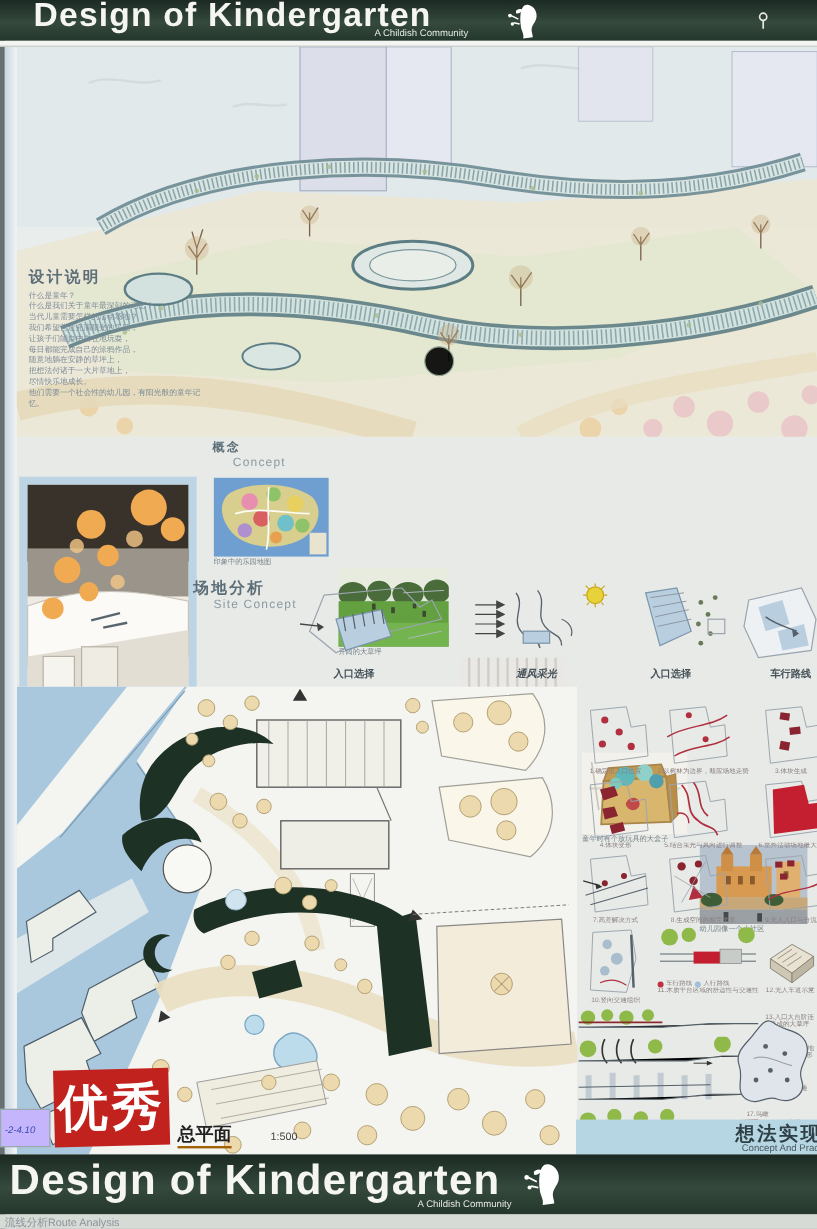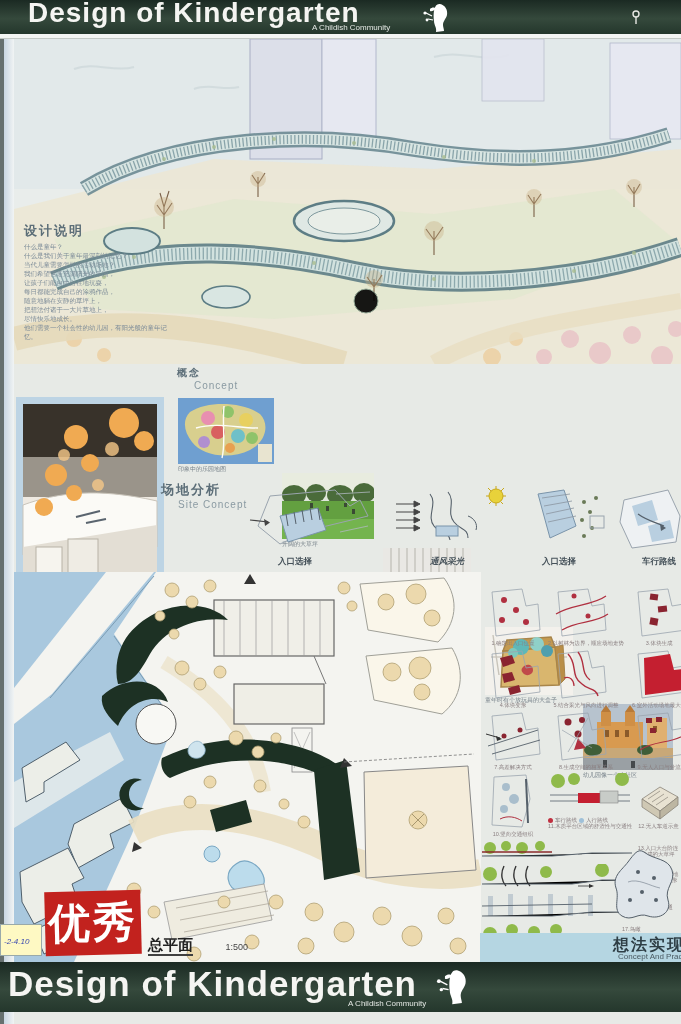--- a/index.html
+++ b/index.html
@@ -443,25 +443,25 @@
         <polygon points="330,186 338,194 326,196"></polygon>
       <polygon points="120,270 128,276 118,280"></polygon>
     </g>
     <path d="M330,190 l130,-8" stroke="#777" stroke-width="0.8" stroke-dasharray="3,2"></path>
   </svg>
 
   <div class="abs" style="left:45px;top:891px;width:96px;height:64px;background:#c2221e;transform:rotate(-1.5deg);
               display:flex;align-items:center;justify-content:center;">
     <span style="color:#fff;font-size:42px;font-weight:bold;letter-spacing:3px;">优秀</span>
   </div>
-  <div class="abs" style="left:0;top:924px;width:40px;height:30px;background:#fef9c3;border:1px solid #9aa;">
+  <div class="abs" style="left:0;top:924px;width:40px;height:30px;background:#c4b5fd;border:1px solid #9aa;">
     <span style="color:#3a4ab0;font-size:8px;font-style:italic;position:absolute;left:3px;top:12px;">-2-4.10</span>
   </div>
   <div class="abs" style="left:148px;top:936px;">
-    <span style="font-size:15px;font-weight:bold;color:#222;border-bottom:2px solid #404040;padding-bottom:1px;">总平面</span>
+    <span style="font-size:15px;font-weight:bold;color:#222;border-bottom:2px solid #a16207;padding-bottom:1px;">总平面</span>
     <span style="font-size:9px;color:#444;margin-left:28px;">1:500</span>
   </div>
 
   <div class="abs" style="left:482px;top:586px;width:199px;height:348px;">
 
     <div style="display:grid;grid-template-columns:repeat(3,1fr);column-gap:4px;row-gap:2px;">
       <div class="cell">
         <svg width="62" height="54" viewBox="0 0 62 54">
           <path d="M10,6 L40,3 L44,20 L56,18 L58,44 L14,50 Z" fill="none" stroke="#9aa4ae" stroke-width="0.8"></path>
           <g fill="#b03040">
@@ -689,14 +689,17 @@
     <svg class="abs" style="left:428px;top:3px;" width="46" height="42" viewBox="0 0 38 32">
       <path d="M24,3c5,1,8,6,7,11c-1,4-4,6-4,10c0,2,1,4,1,6l-8,1c1,-4-2,-7-2,-11C17,12,18,2,24,3z" fill="#fff"></path>
       <path d="M14,8c2,-2 5,-2 6,0c-2,1 -4,3 -6,2z" fill="#fff"></path>
       <path d="M10,12l6,3 M12,18l5,1" stroke="#fff" stroke-width="1.2" fill="none"></path>
       <circle cx="9" cy="12" r="1.6" fill="#fff"></circle>
         <circle cx="11" cy="19" r="1.4" fill="#fff"></circle>
     </svg>
     <div class="abs bpage" style="right:-8px;top:0;font-size:42px;">2</div>
   </div>
 
+  <div class="abs" style="left:0;top:1012px;width:681px;height:12px;background:#d6dbd6;overflow:hidden;">
+    <span style="position:absolute;left:4px;top:1px;font-size:9px;color:#8a929a;">流线分析Route Analysis</span>
+  </div>
 
 </div>
 
 </body></html>

